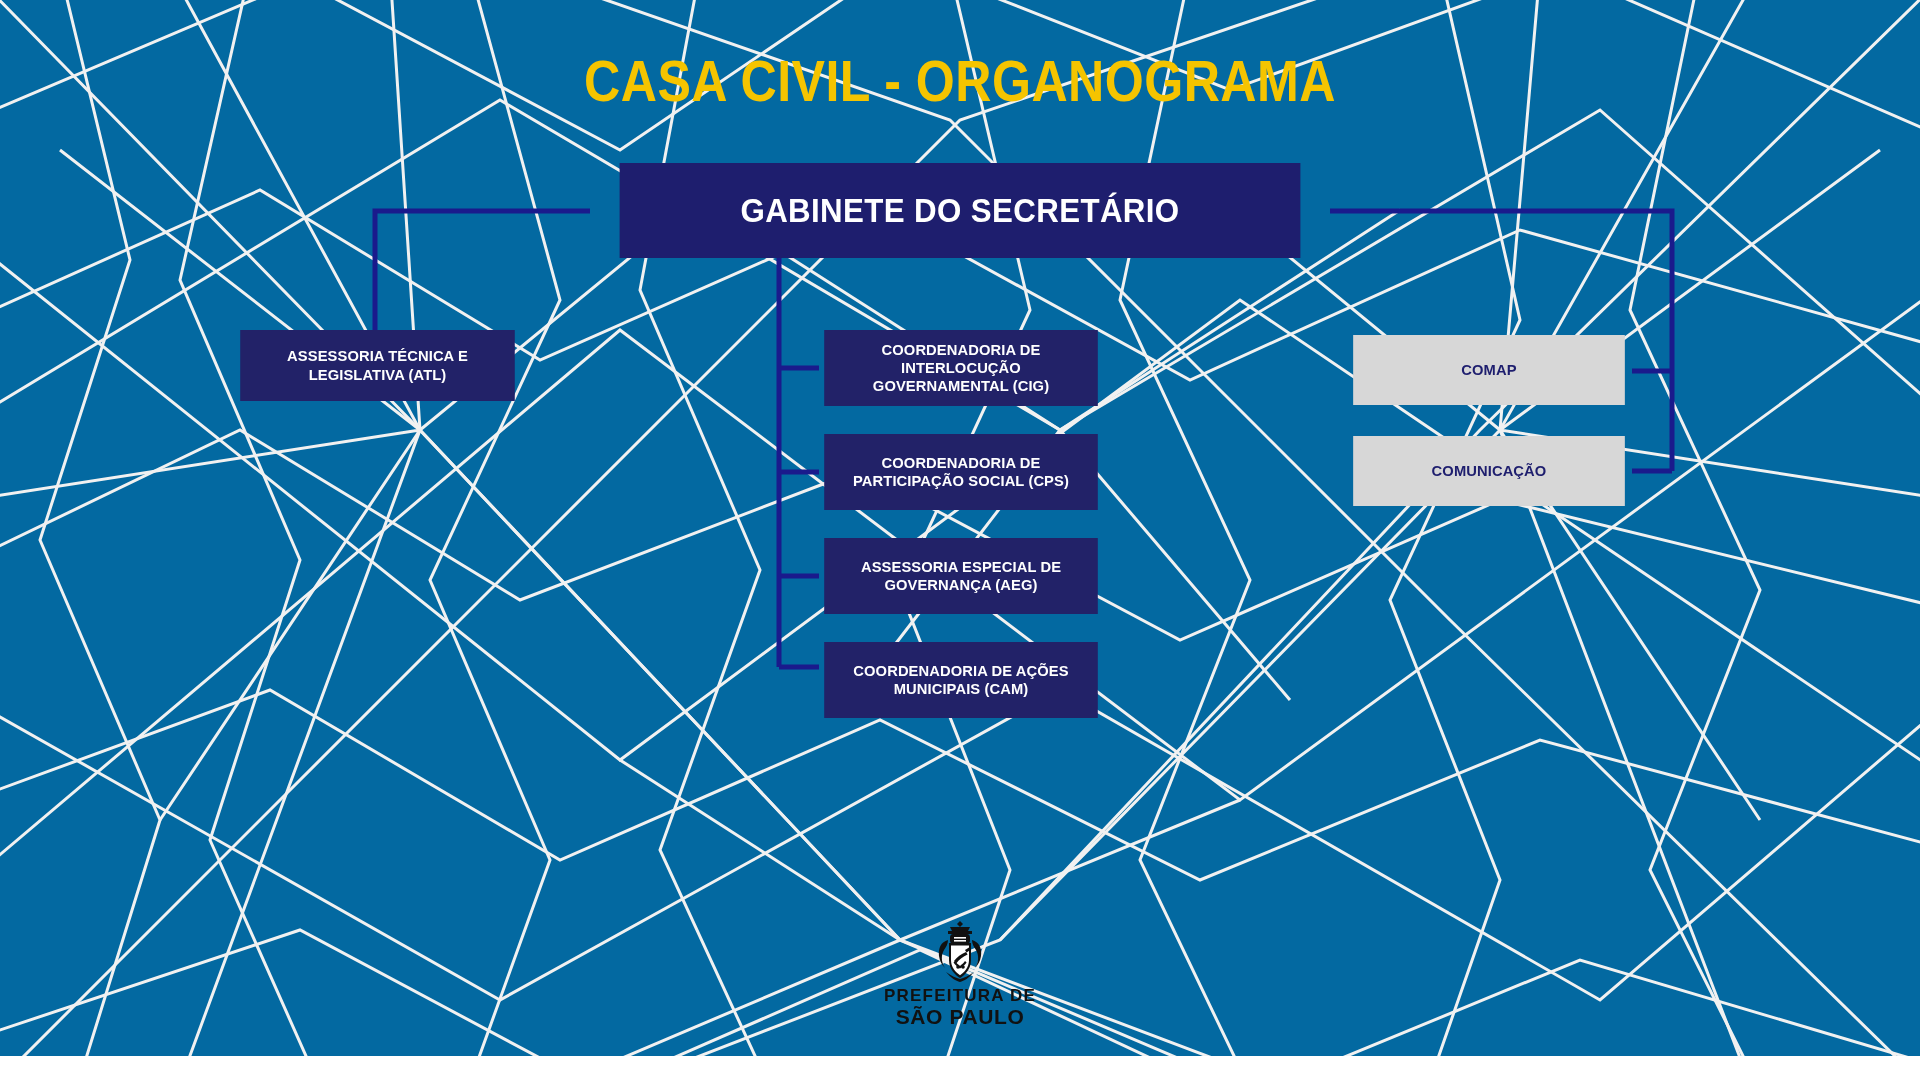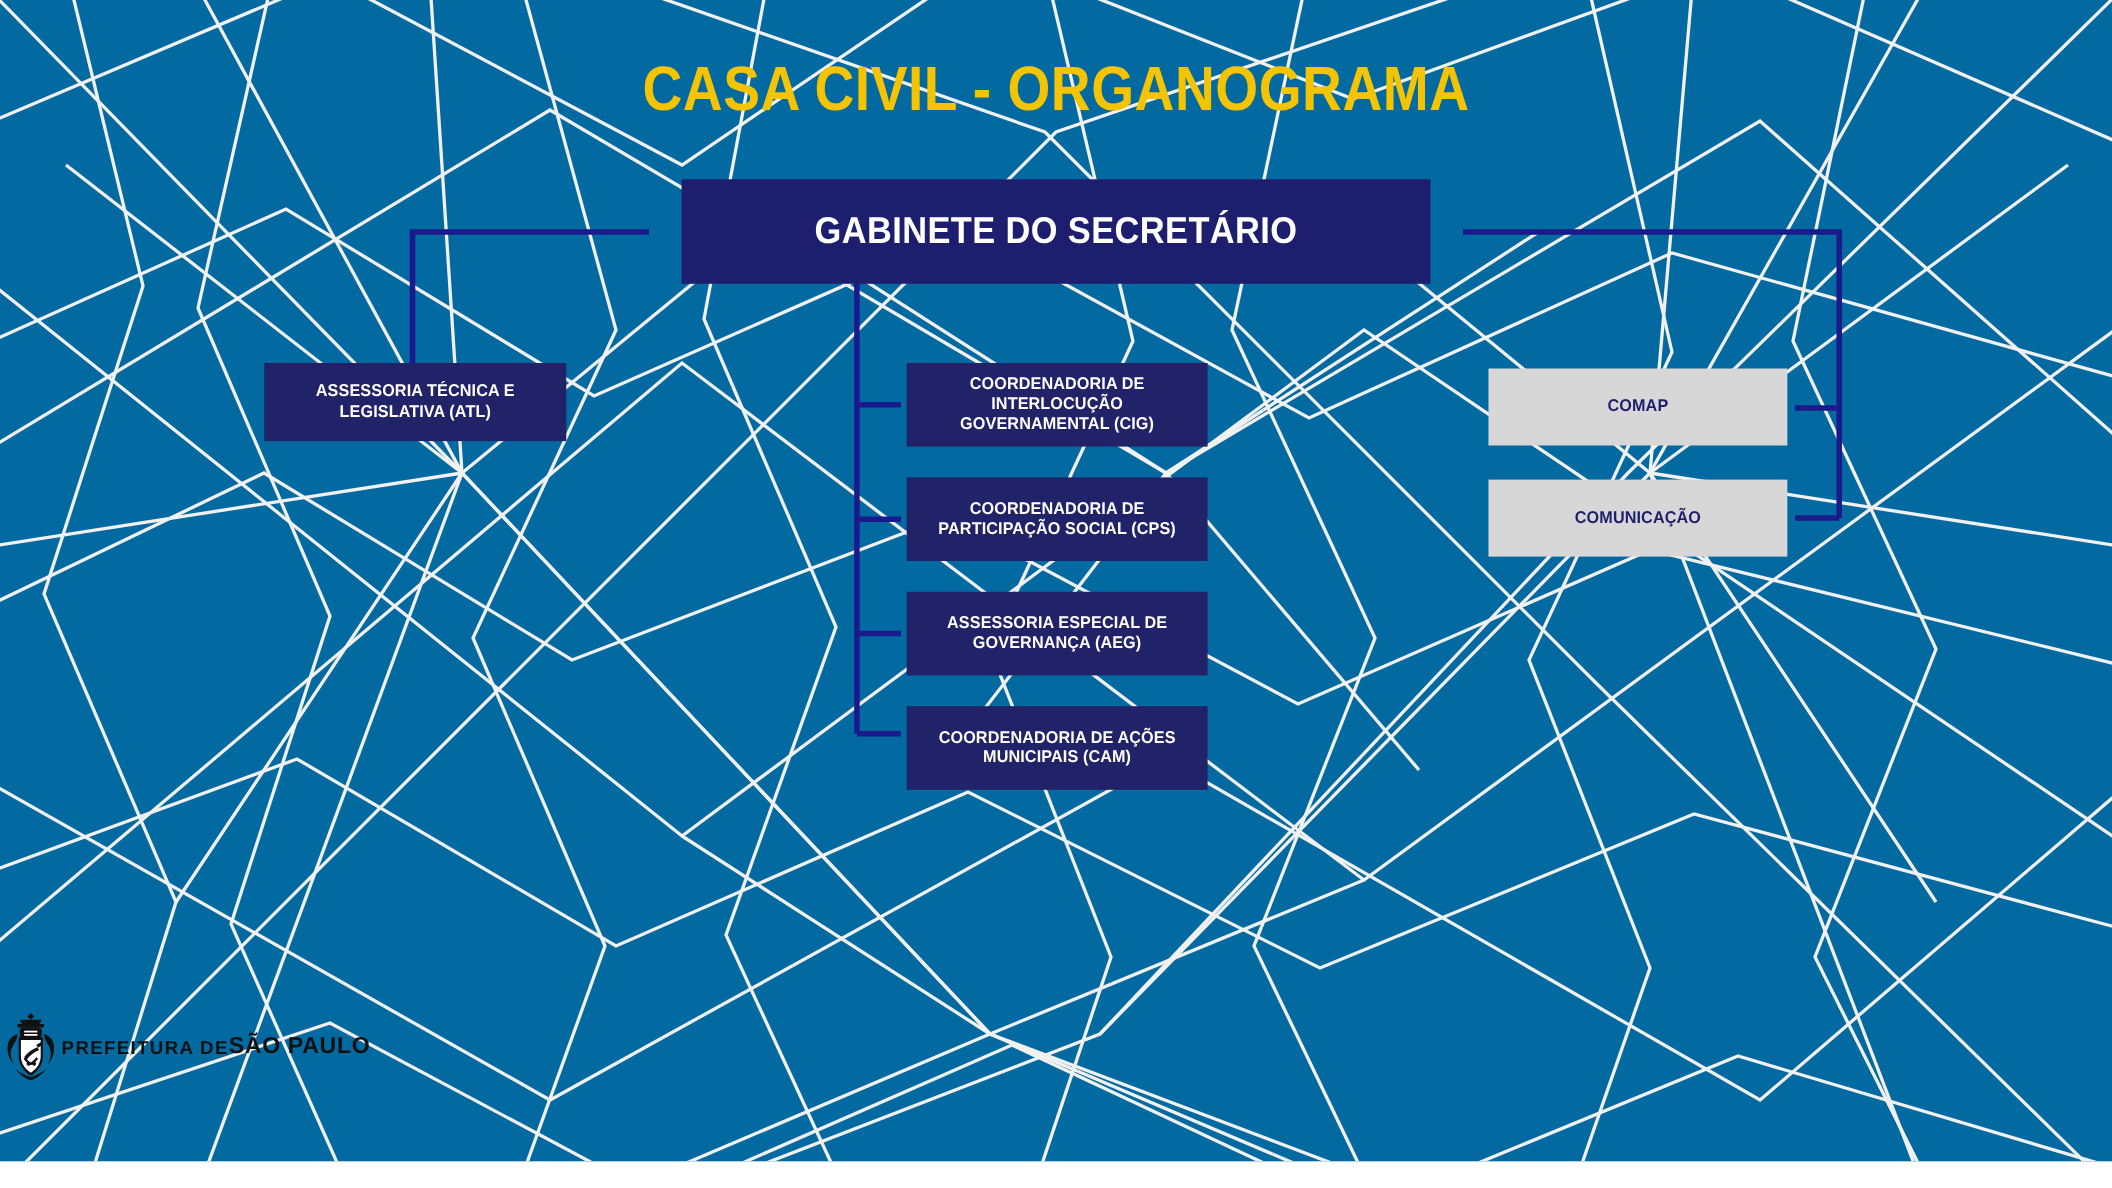--- a/index.html
+++ b/index.html
@@ -98,21 +98,21 @@
     transform-origin: center center;
   }
 
   
   .footer-logo {
     position: absolute;
     left: 0;
     top: 920px;
     width: 1920px;
     display: flex;
-    flex-direction: row;
+    flex-direction: column;
     align-items: center;
     z-index: 5;
   }
 
   .crest-wrap {
     width: 56px;
     height: 62px;
     display: block;
   }
 

